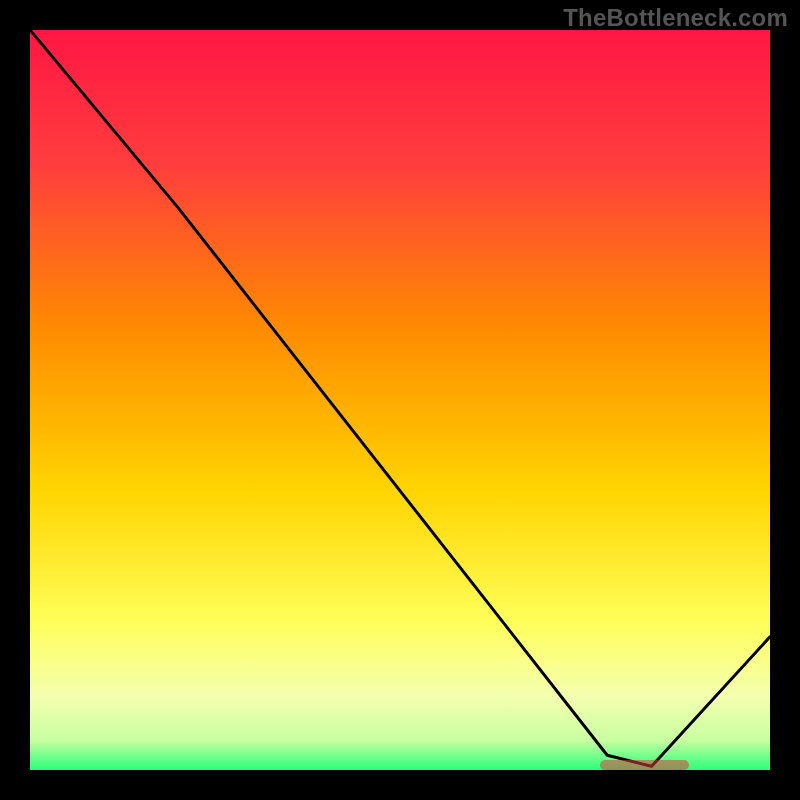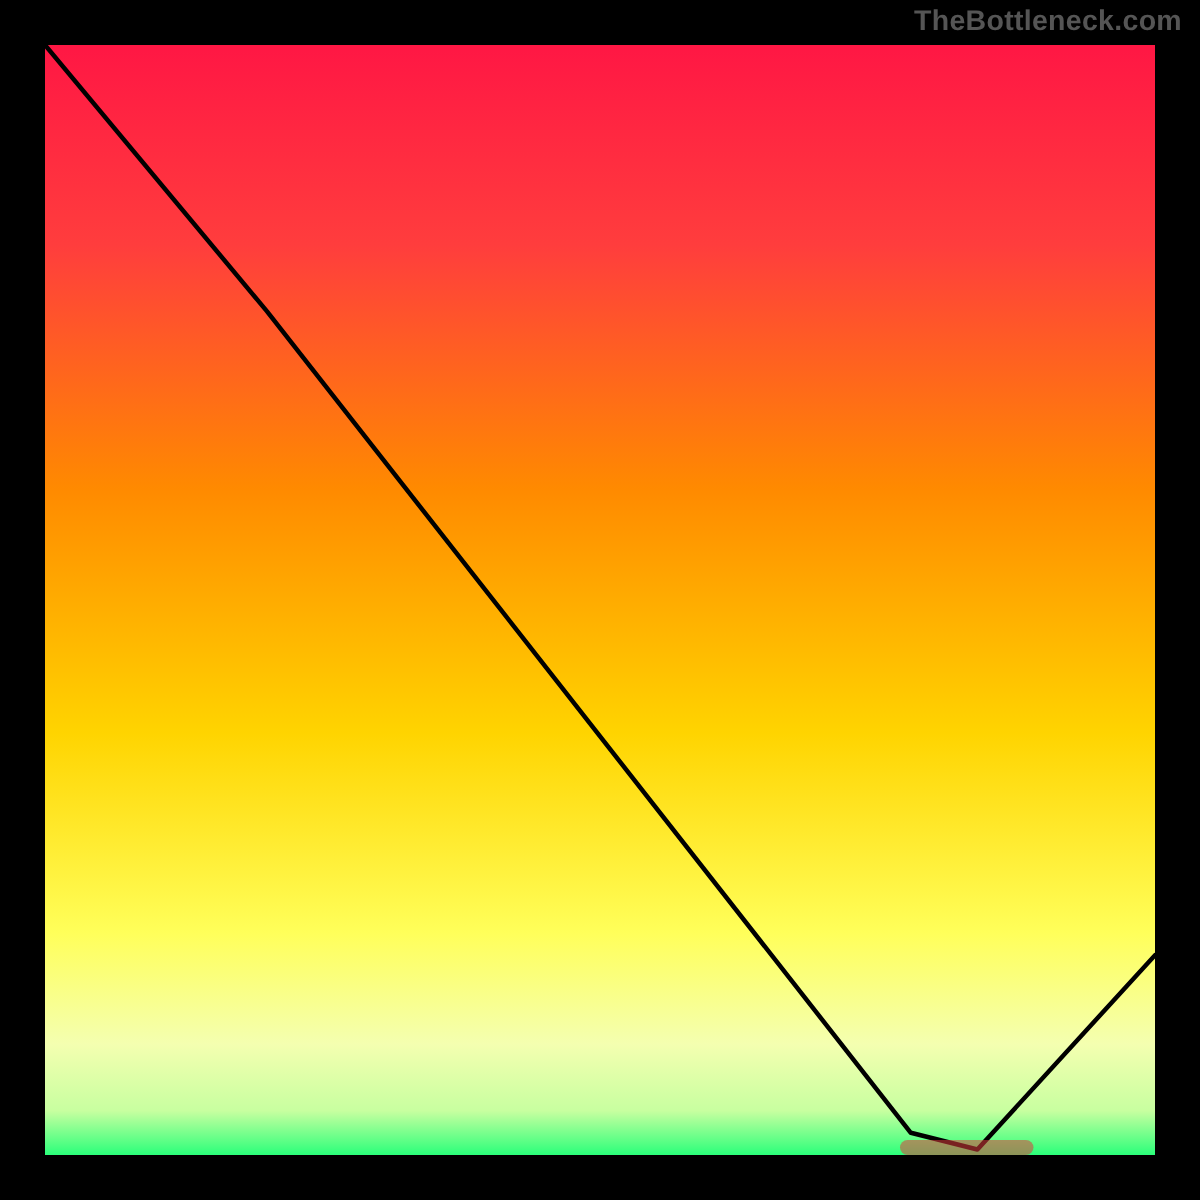--- a/index.html
+++ b/index.html
@@ -14,21 +14,21 @@
   .outer {
     position: relative;
     width: 800px;
     height: 800px;
   }
   .watermark {
     position: absolute;
     top: 4px;
     right: 12px;
     color: #555555;
-    font-size: 19px;
+    font-size: 24px;
     font-weight: 600;
     letter-spacing: 0.2px;
     user-select: none;
   }
   .plot {
     position: absolute;
     left: 30px;
     top: 30px;
     width: 740px;
     height: 740px;

